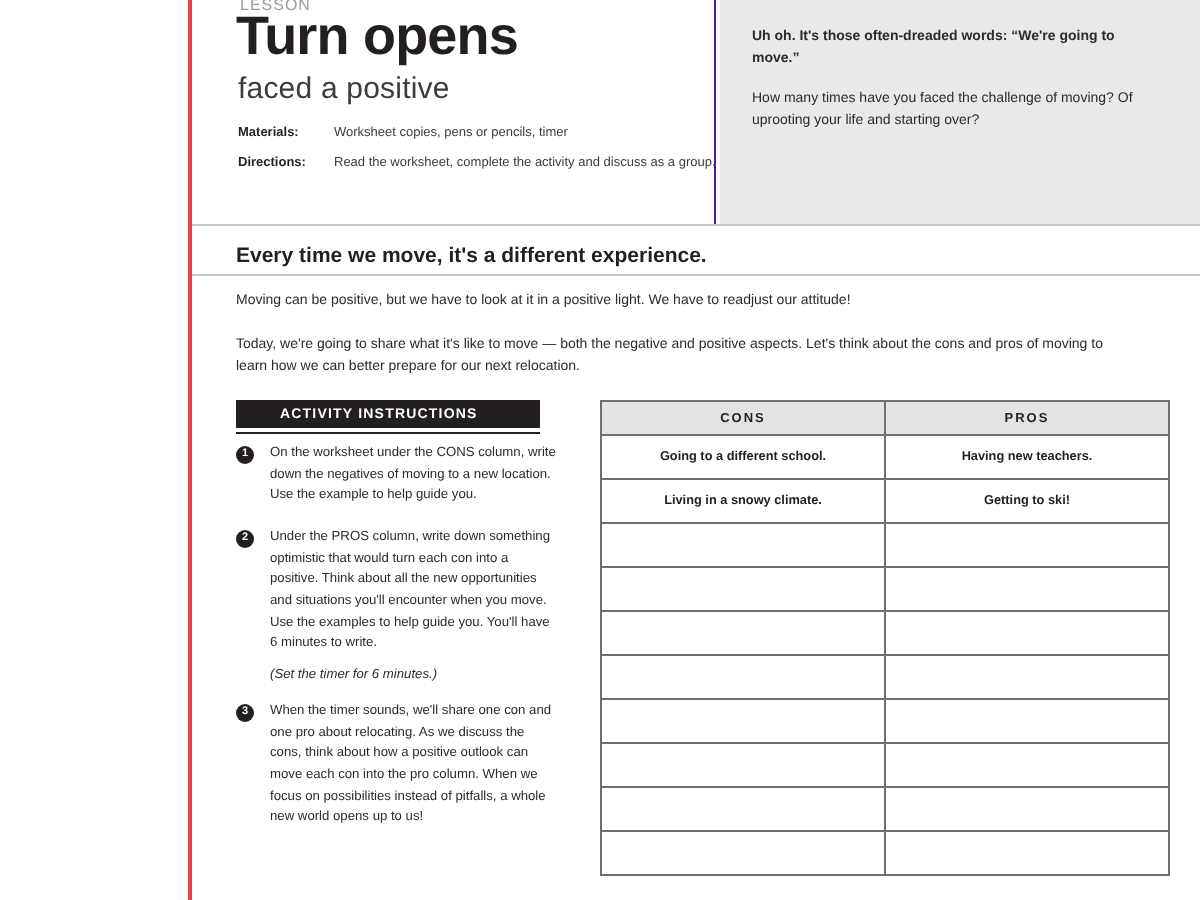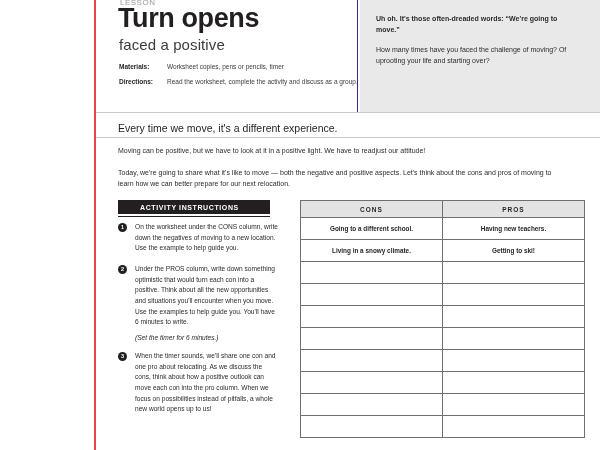--- a/index.html
+++ b/index.html
@@ -115,21 +115,21 @@
     width: 504px;
     height: 1px;
     background: #c9c9c9;
   }
   
   .lead-heading {
     position: absolute;
     left: 118px;
     top: 122px;
     font-size: 10.5px;
-    font-weight: normal;
+    font-weight: bold;
     color: #231f20;
   }
   .lead-rule {
     position: absolute;
     left: 96px;
     top: 137px;
     width: 504px;
     height: 1px;
     background: #c9c9c9;
   }

